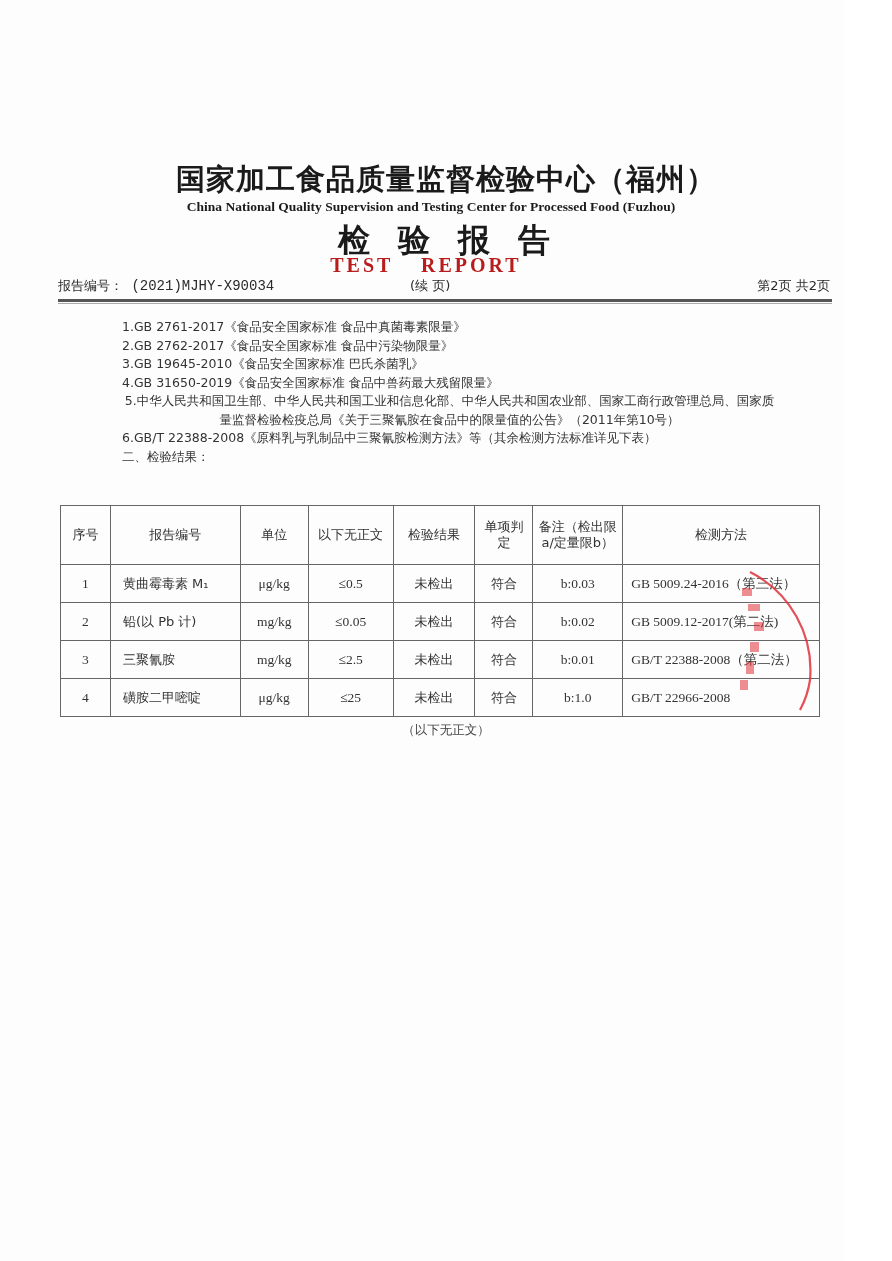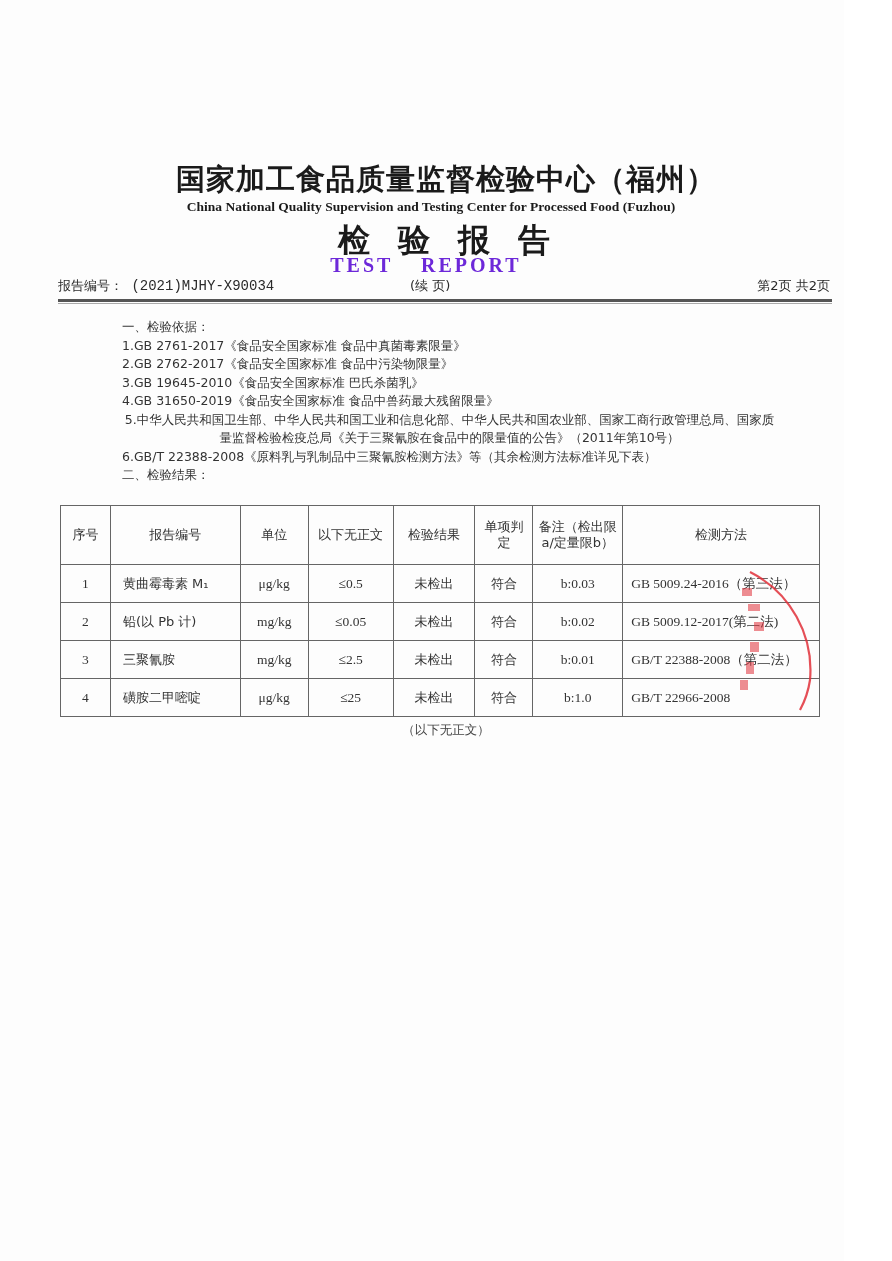--- a/index.html
+++ b/index.html
@@ -20,21 +20,21 @@
       font-family: "Liberation Serif", serif;
     }
     .report-cn {
       position: absolute; top: 219px; left: 0; width: 852px; text-align: center;
       font-size: 32px; font-weight: bold; letter-spacing: 28px; color: #1a1a1a;
       font-family: "DejaVu Serif", serif;
       padding-left: 32px;
     }
     .report-en {
       position: absolute; top: 254px; left: 0; width: 852px; text-align: center;
-      font-size: 20px; font-weight: bold; letter-spacing: 3px; word-spacing: 20px; color: #6d28d9;
+      font-size: 20px; font-weight: bold; letter-spacing: 3px; word-spacing: 20px; color: #b91c1c;
       font-family: "Liberation Serif", serif;
     }
     .meta-row {
       position: absolute; top: 277px; left: 58px; width: 772px; height: 20px;
       font-size: 14px; font-family: "Liberation Mono", "DejaVu Sans Mono", monospace; color: #2a2a2a;
     }
     .meta-left { position: absolute; left: 0; top: 0; }
     .meta-left .lbl { font-family: "DejaVu Sans", sans-serif; font-size: 13px; }
     .meta-center { position: absolute; left: 352px; top: 0; font-family: "DejaVu Sans", sans-serif; font-size: 13px; }
     .meta-right { position: absolute; right: 0; top: 0; font-family: "DejaVu Sans", sans-serif; font-size: 13px; margin-left: 24px; }
@@ -88,21 +88,20 @@
       <span class="lbl">报告编号：</span>
       <span>(2021)MJHY-X90034</span>
     </div>
     <div class="meta-center">(续 页)</div>
     <div class="meta-right">第2页  共2页</div>
   </div>
   <div class="rule"></div>
   <div class="rule2"></div>
 
   <div class="basis">
-    <div class="line">一、检验依据：</div>
     <div class="line">1.GB 2761-2017《食品安全国家标准 食品中真菌毒素限量》</div>
     <div class="line">2.GB 2762-2017《食品安全国家标准 食品中污染物限量》</div>
     <div class="line">3.GB 19645-2010《食品安全国家标准 巴氏杀菌乳》</div>
     <div class="line">4.GB 31650-2019《食品安全国家标准 食品中兽药最大残留限量》</div>
     <div class="wrap">5.中华人民共和国卫生部、中华人民共和国工业和信息化部、中华人民共和国农业部、国家工商行政管理总局、国家质量监督检验检疫总局《关于三聚氰胺在食品中的限量值的公告》（2011年第10号）</div>
     <div class="line">6.GB/T 22388-2008《原料乳与乳制品中三聚氰胺检测方法》等（其余检测方法标准详见下表）</div>
     <div class="line">二、检验结果：</div>
   </div>
 
   <table class="results">

